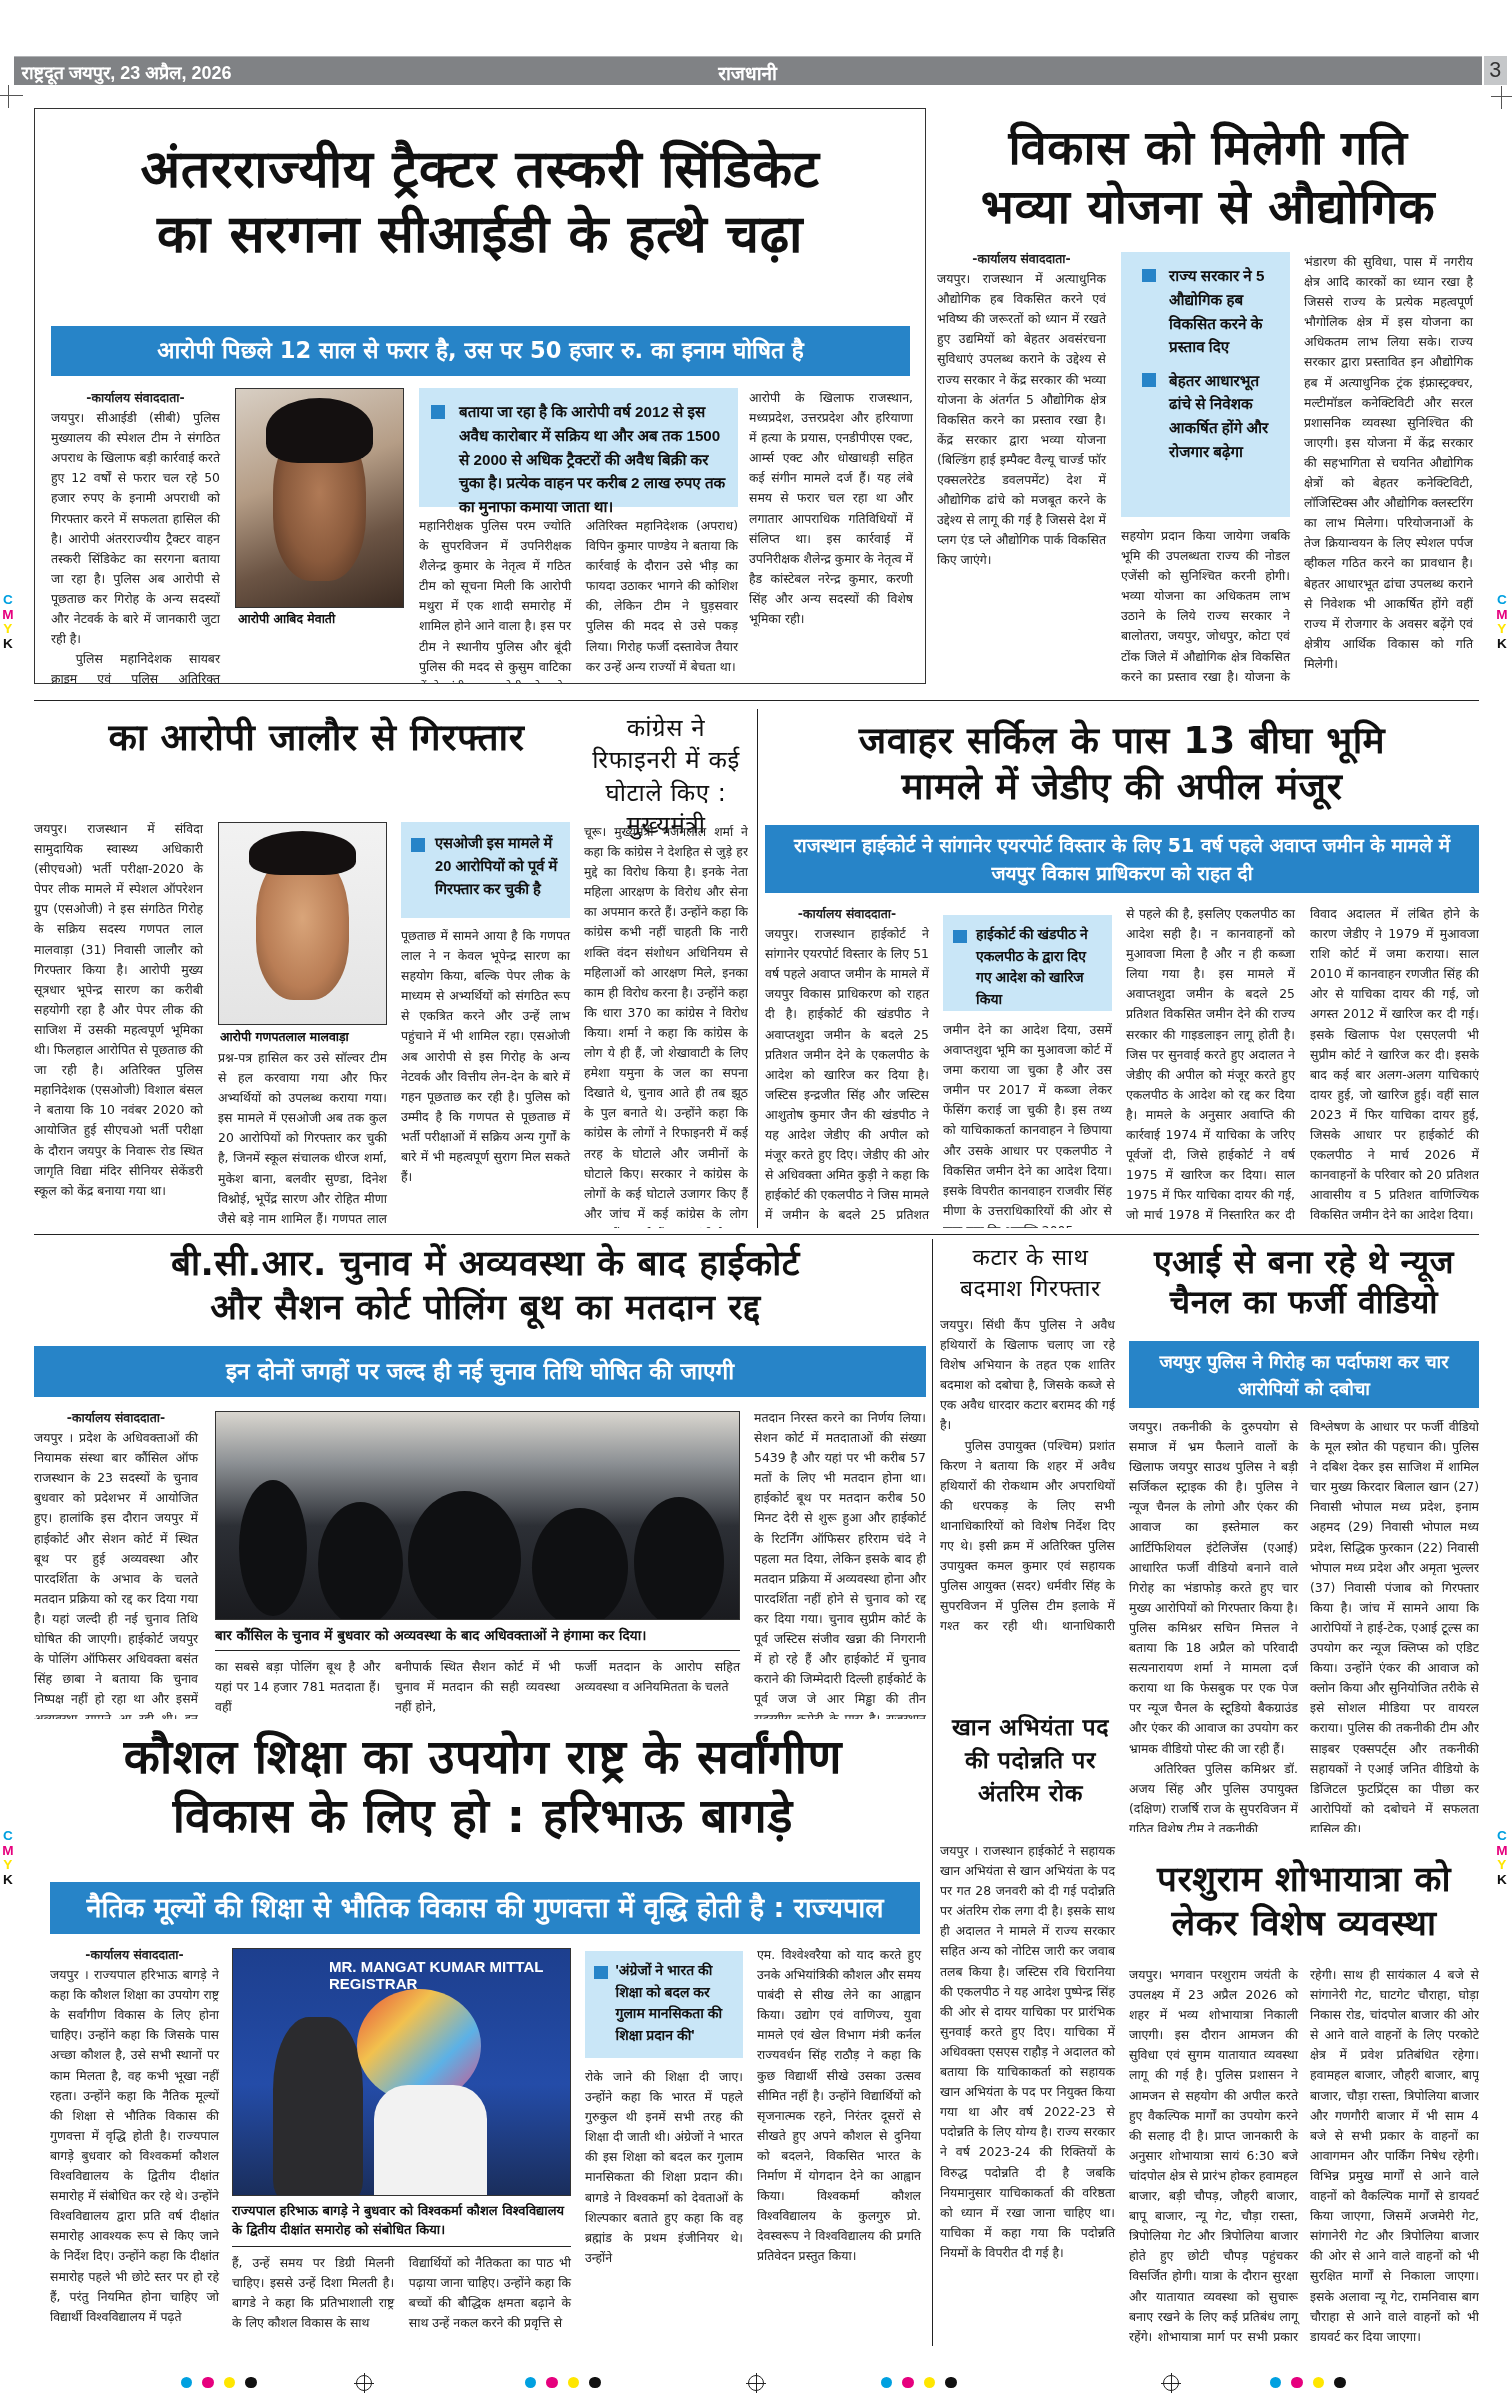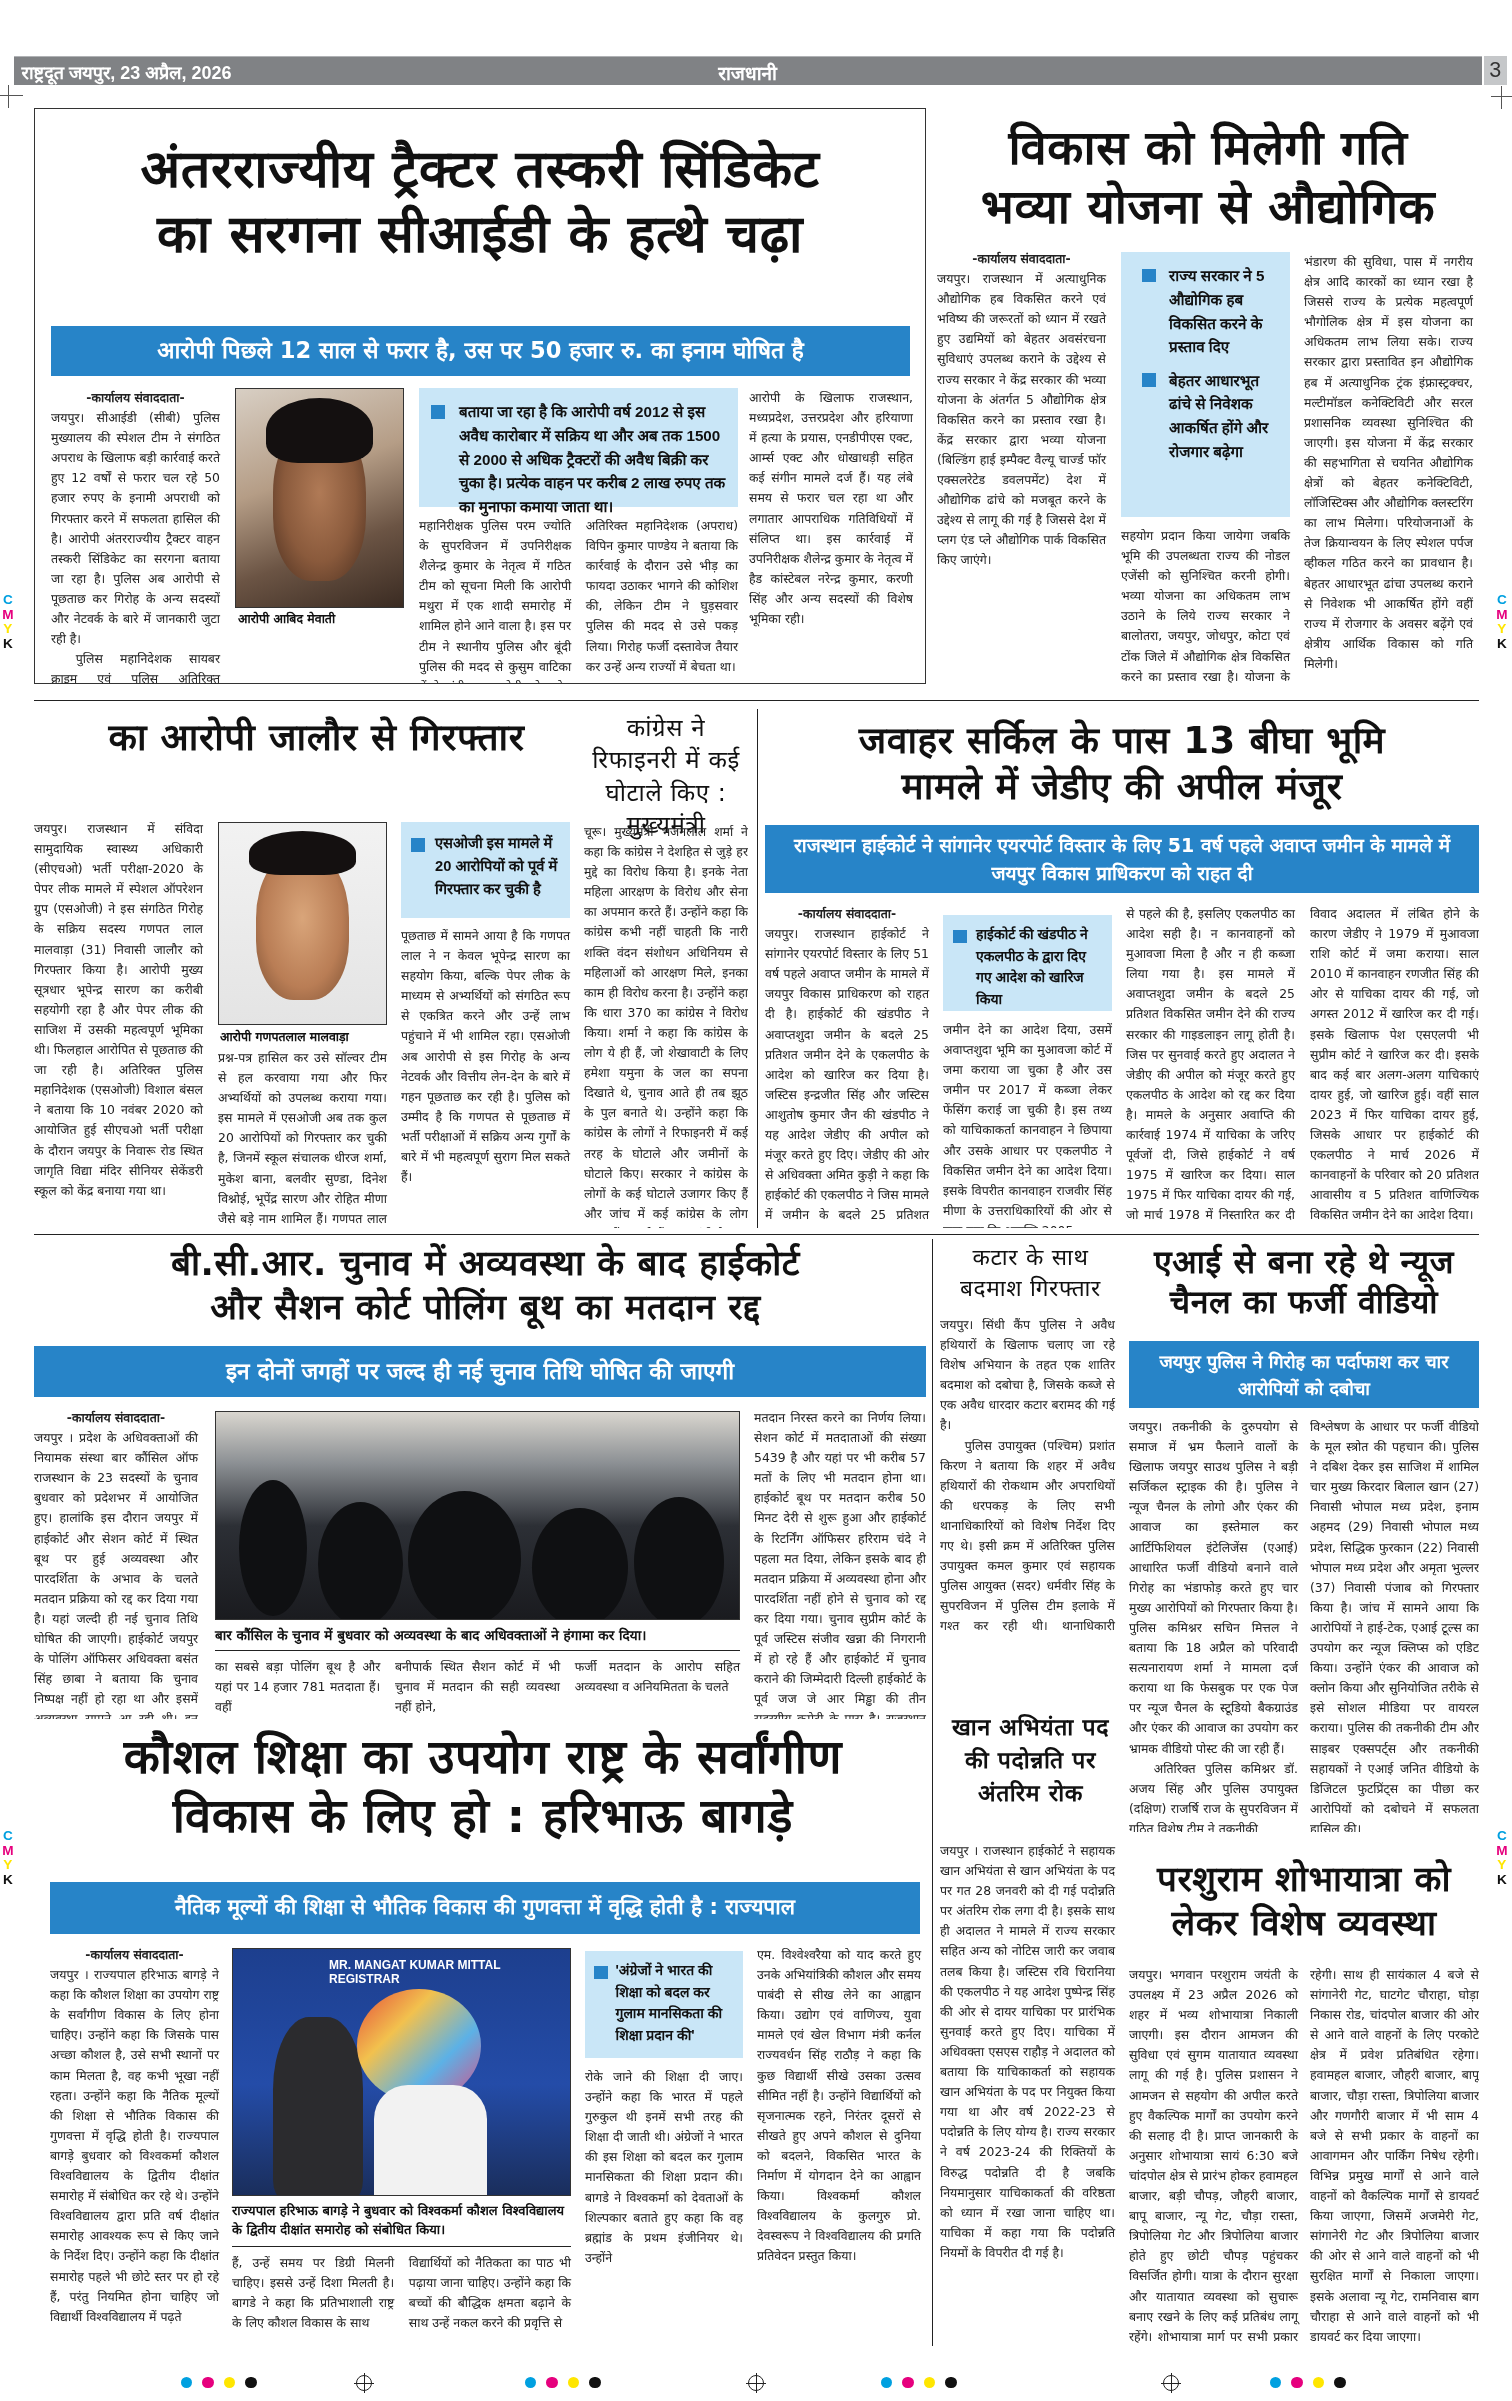--- a/index.html
+++ b/index.html
@@ -274,27 +274,27 @@
     <div class="col" style="position:absolute;left:181px;top:178px;width:169px;">
       <p class="first">विश्लेषण के आधार पर फर्जी वीडियो के मूल स्त्रोत की पहचान की। पुलिस ने दबिश देकर इस साजिश में शामिल चार मुख्य किरदार बिलाल खान (27) निवासी भोपाल मध्य प्रदेश, इनाम अहमद (29) निवासी भोपाल मध्य प्रदेश, सिद्धिक फुरकान (22) निवासी भोपाल मध्य प्रदेश और अमृता भुल्लर (37) निवासी पंजाब को गिरफ्तार किया है। जांच में सामने आया कि आरोपियों ने हाई-टेक, एआई टूल्स का उपयोग कर न्यूज क्लिप्स को एडिट किया। उन्होंने एंकर की आवाज को क्लोन किया और सुनियोजित तरीके से इसे सोशल मीडिया पर वायरल कराया। पुलिस की तकनीकी टीम और साइबर एक्सपर्ट्स और तकनीकी सहायकों ने एआई जनित वीडियो के डिजिटल फुटप्रिंट्स का पीछा कर आरोपियों को दबोचने में सफलता हासिल की।</p>
     </div>
   </div>
 
   <div class="story" style="left:34px;top:1728px;width:898px;height:621px;">
     <div class="hl" style="position:absolute;left:0;top:0;width:100%;font-size:47px;">
       <div>कौशल शिक्षा का उपयोग राष्ट्र के सर्वांगीण</div>
       <div>विकास के लिए हो : हरिभाऊ बागड़े</div>
     </div>
-    <div class="deck" style="position:absolute;left:16px;top:154px;width:870px;height:52px;font-size:21px;">नैतिक मूल्यों की शिक्षा से भौतिक विकास की गुणवत्ता में वृद्धि होती है : राज्यपाल</div>
+    <div class="deck" style="position:absolute;left:16px;top:154px;width:870px;height:52px;font-size:27px;">नैतिक मूल्यों की शिक्षा से भौतिक विकास की गुणवत्ता में वृद्धि होती है : राज्यपाल</div>
     <div class="col" style="position:absolute;left:16px;top:217px;width:169px;">
       <span class="byline">-कार्यालय संवाददाता-</span>
       <p class="first">जयपुर । राज्यपाल हरिभाऊ बागड़े ने कहा कि कौशल शिक्षा का उपयोग राष्ट्र के सर्वांगीण विकास के लिए होना चाहिए। उन्होंने कहा कि जिसके पास अच्छा कौशल है, उसे सभी स्थानों पर काम मिलता है, वह कभी भूखा नहीं रहता। उन्होंने कहा कि नैतिक मूल्यों की शिक्षा से भौतिक विकास की गुणवत्ता में वृद्धि होती है। राज्यपाल बागड़े बुधवार को विश्वकर्मा कौशल विश्वविद्यालय के द्वितीय दीक्षांत समारोह में संबोधित कर रहे थे। उन्होंने विश्वविद्यालय द्वारा प्रति वर्ष दीक्षांत समारोह आवश्यक रूप से किए जाने के निर्देश दिए। उन्होंने कहा कि दीक्षांत समारोह पहले भी छोटे स्तर पर हो रहे हैं, परंतु नियमित होना चाहिए जो विद्यार्थी विश्वविद्यालय में पढ़ते</p>
     </div>
     <div class="photo stage" style="left:198px;top:220px;width:339px;height:248px;">
-      <div style="position:absolute;left:96px;top:8.5px;color:#fff;font-size:12px;font-weight:bold;">MR. MANGAT KUMAR MITTAL REGISTRAR</div>
+      <div style="position:absolute;left:96px;top:8.5px;color:#fff;font-size:15px;font-weight:bold;">MR. MANGAT KUMAR MITTAL REGISTRAR</div>
       <div style="position:absolute;left:40px;top:68px;width:90px;height:181px;border-radius:40% 40% 10% 10%;background:#2b2b2e;"></div>
       <div style="position:absolute;left:124px;top:40px;width:124px;height:113px;border-radius:50%;background:linear-gradient(135deg,#e44b3a,#f2c14e,#5cb1e6,#d84e86);"></div>
       <div style="position:absolute;left:141px;top:136px;width:113px;height:113px;border-radius:30% 30% 0 0;background:#f2f2f2;"></div>
     </div>
     <div class="caption" style="left:198px;top:474px;width:339px;font-size:13px;">राज्यपाल हरिभाऊ बागड़े ने बुधवार को विश्वकर्मा कौशल विश्वविद्यालय के द्वितीय दीक्षांत समारोह को संबोधित किया।</div>
     <div class="rule" style="left:198px;top:518px;width:339px;"></div>
     <div class="cols" style="left:198px;top:525px;width:339px;height:96px;">
       <div class="col">हैं, उन्हें समय पर डिग्री मिलनी चाहिए। इससे उन्हें दिशा मिलती है। बागडे ने कहा कि प्रतिभाशाली राष्ट्र के लिए कौशल विकास के साथ</div>
       <div class="col">विद्यार्थियों को नैतिकता का पाठ भी पढ़ाया जाना चाहिए। उन्होंने कहा कि बच्चों की बौद्धिक क्षमता बढ़ाने के साथ उन्हें नकल करने की प्रवृत्ति से</div>
     </div>

